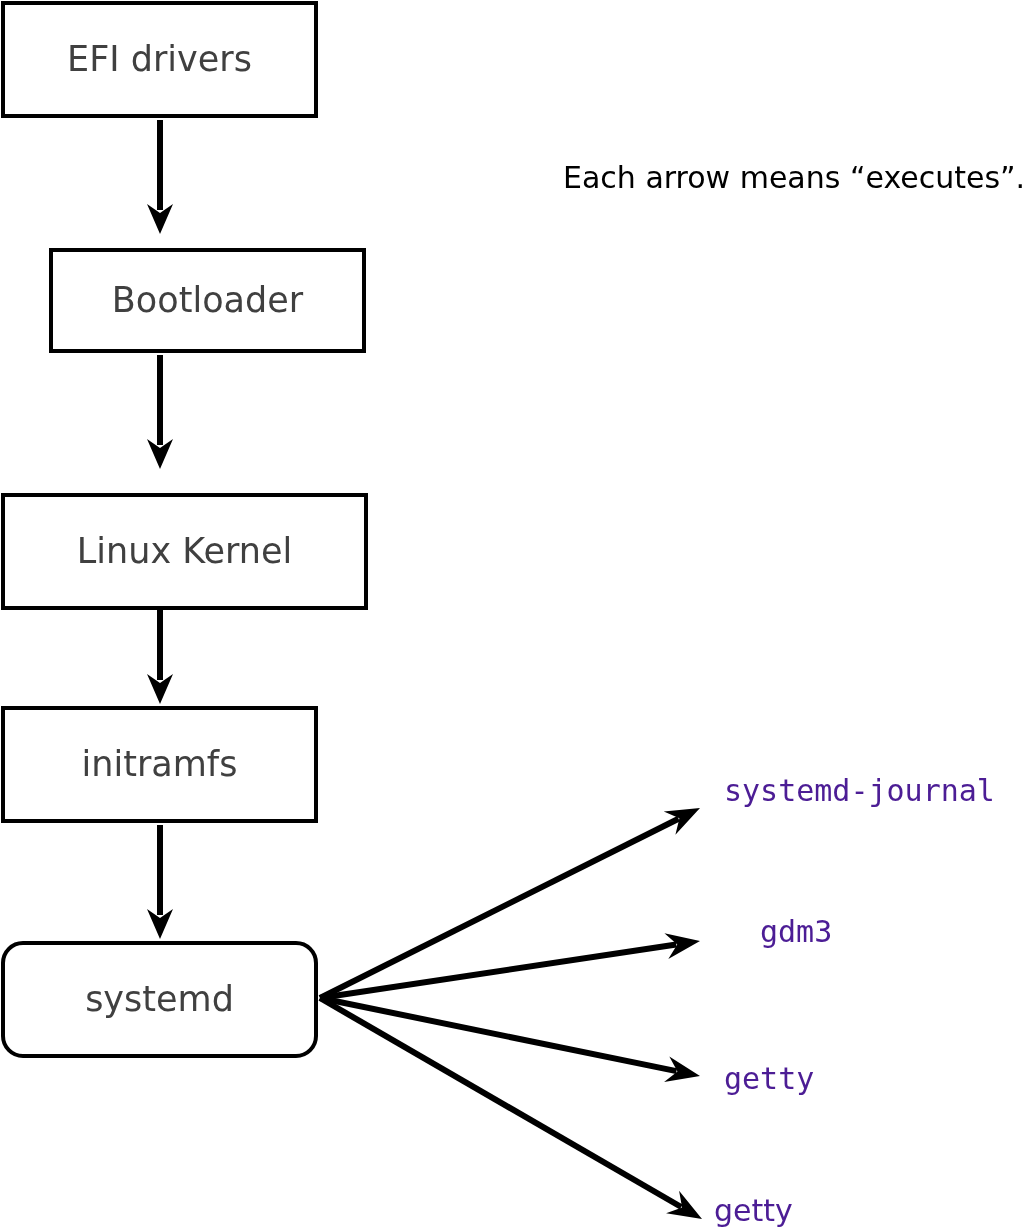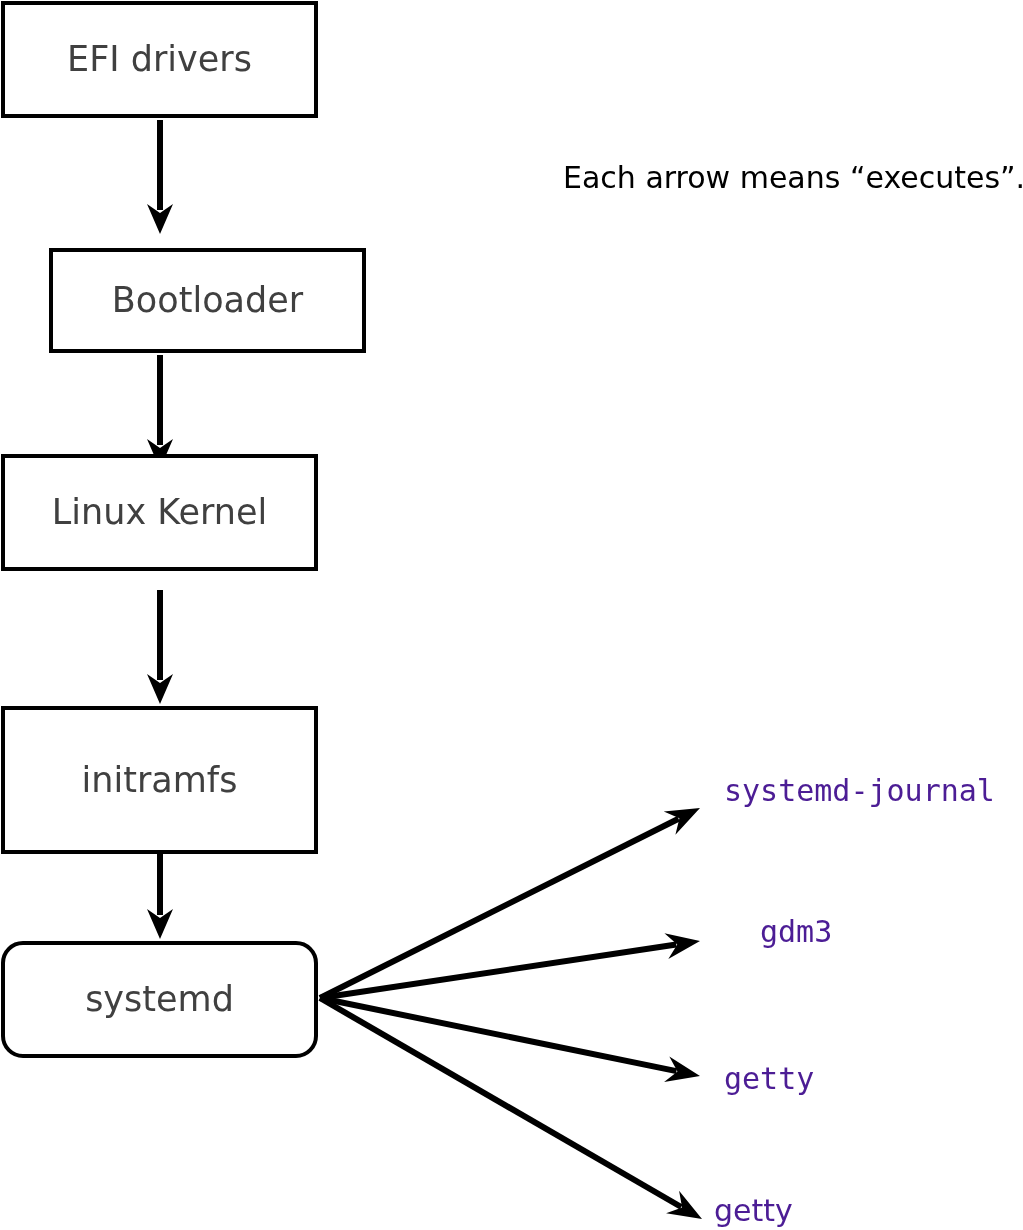--- a/index.html
+++ b/index.html
@@ -123,24 +123,24 @@
       </g>
   </svg>
 
   <div id="box-container">
       <div class="node-box" style="left: 1px; top: 1px; width: 317px; height: 117px; border-color: rgb(0, 0, 0);">
         <span class="node-label">EFI drivers</span>
       </div>
       <div class="node-box" style="left: 1px; top: 248px; width: 317px; height: 105px; border-color: rgb(0, 0, 0); margin-left: 48px;">
         <span class="node-label">Bootloader</span>
       </div>
-      <div class="node-box" style="left: 1px; top: 454px; width: 317px; height: 117px; border-color: rgb(0, 0, 0);">
+      <div class="node-box" style="left: 1px; top: 493px; width: 367px; height: 117px; border-color: rgb(0, 0, 0);">
         <span class="node-label">Linux Kernel</span>
       </div>
-      <div class="node-box" style="left: 1px; top: 706px; width: 317px; height: 148px; border-color: rgb(0, 0, 0); justify-content: center;">
+      <div class="node-box" style="left: 1px; top: 706px; width: 317px; height: 117px; border-color: rgb(0, 0, 0); justify-content: center;">
         <span class="node-label">initramfs</span>
       </div>
       <div class="node-box" style="left: 1px; top: 941px; width: 317px; height: 117px; border-color: rgb(0, 0, 0); border-radius: 22px;">
         <span class="node-label">systemd</span>
       </div>
     </div>
 
   <div id="service-label-container">
       <div class="leaf-label mono" style="left: 724px; top: 776px;">systemd-journal</div>
       <div class="leaf-label mono" style="left: 760px; top: 917px;">gdm3</div>

